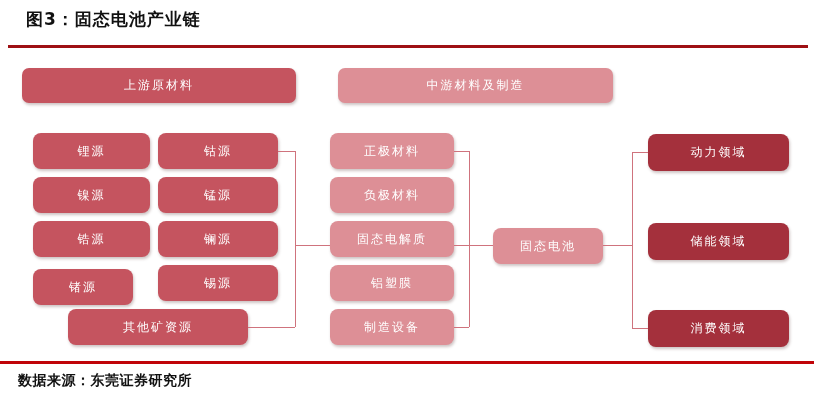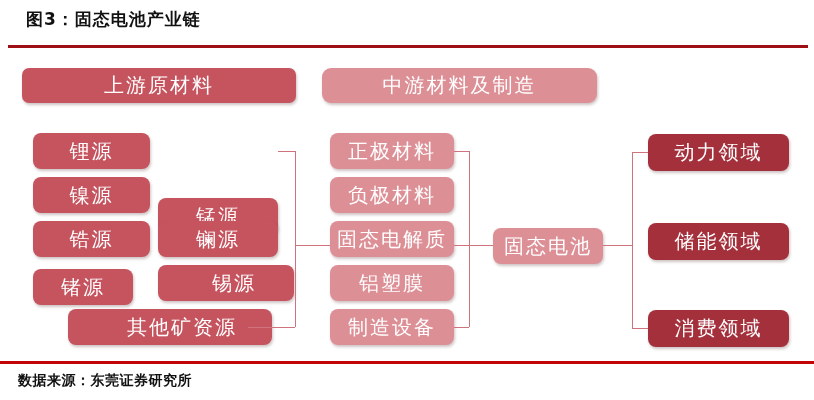--- a/index.html
+++ b/index.html
@@ -40,21 +40,21 @@
     color: #111111;
     font-family: "DejaVu Sans", sans-serif;
     letter-spacing: 0.5px;
   }
   .hdr, .node {
     position: absolute;
     display: flex;
     align-items: center;
     justify-content: center;
     color: #ffffff;
-    font-size: 20px;
+    font-size: 12px;
     font-family: Liberation Serif, serif;
     letter-spacing: 2px;
     box-shadow: 1px 2px 3px rgba(60, 20, 20, 0.25);
   }
   .hdr { height: 35px; border-radius: 7px; }
   .node { height: 36px; border-radius: 8px; }
   .node.tall { height: 37px; }
   .bg-up   { background: #c5545f; }
   .bg-mid  { background: #dd8f96; }
   .bg-down { background: #a4303c; }
@@ -63,30 +63,31 @@
 </style>
 </head>
 <body>
 
 <div class="canvas">
 
   <div class="fig-title">图3：固态电池产业链</div>
   <div class="rule top"></div>
 
   <div class="hdr bg-up" style="left:22px;  top:68px; width:274px;">上游原材料</div>
-  <div class="hdr bg-mid" style="left:322px; top:68px; width:275px;border-radius:9px;">中游材料及制造</div>
+  <div class="hdr bg-mid" style="left:338px; top:68px; width:275px;">中游材料及制造</div>
 
   <div class="node bg-up" style="left:33px;  top:133px; width:117px;">锂源</div>
+  <div class="node bg-up" style="left:158px; top:133px; width:120px;">钴源</div>
   <div class="node bg-up" style="left:33px;  top:177px; width:117px;">镍源</div>
-  <div class="node bg-up" style="left:158px; top:177px; width:120px;margin-top:21px;">锰源</div>
+  <div class="node bg-up" style="left:158px; top:177px; width:120px;">锰源</div>
   <div class="node bg-up" style="left:33px;  top:221px; width:117px;">锆源</div>
   <div class="node bg-up" style="left:158px; top:221px; width:120px;">镧源</div>
   <div class="node bg-up" style="left:33px;  top:269px; width:100px;">锗源</div>
-  <div class="node bg-up" style="left:158px; top:265px; width:120px;padding-left:16px;">锡源</div>
-  <div class="node bg-up" style="left:68px;  top:309px; width:180px;padding-left:24px;">其他矿资源</div>
+  <div class="node bg-up" style="left:158px; top:265px; width:120px;">锡源</div>
+  <div class="node bg-up" style="left:68px;  top:309px; width:180px;">其他矿资源</div>
 
   <div class="node bg-mid" style="left:330px; top:133px; width:124px;">正极材料</div>
   <div class="node bg-mid" style="left:330px; top:221px; width:124px;">固态电解质</div>
   <div class="node bg-mid" style="left:330px; top:177px; width:124px;">负极材料</div>
   <div class="node bg-mid" style="left:330px; top:265px; width:124px;">铝塑膜</div>
   <div class="node bg-mid" style="left:330px; top:309px; width:124px;">制造设备</div>
   <div class="node bg-mid" style="left:493px; top:228px; width:110px;">固态电池</div>
 
   <div class="node tall bg-down" style="left:648px; top:134px; width:141px;">动力领域</div>
   <div class="node tall bg-down" style="left:648px; top:223px; width:141px;">储能领域</div>

